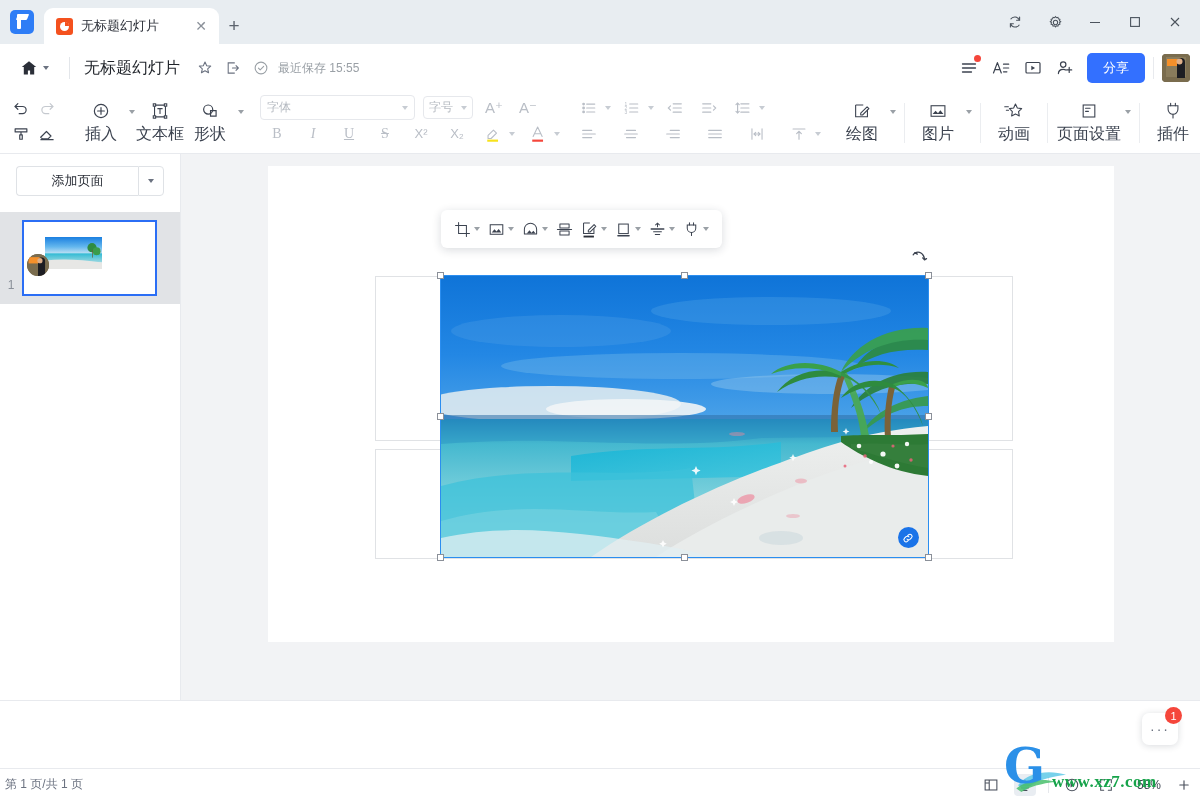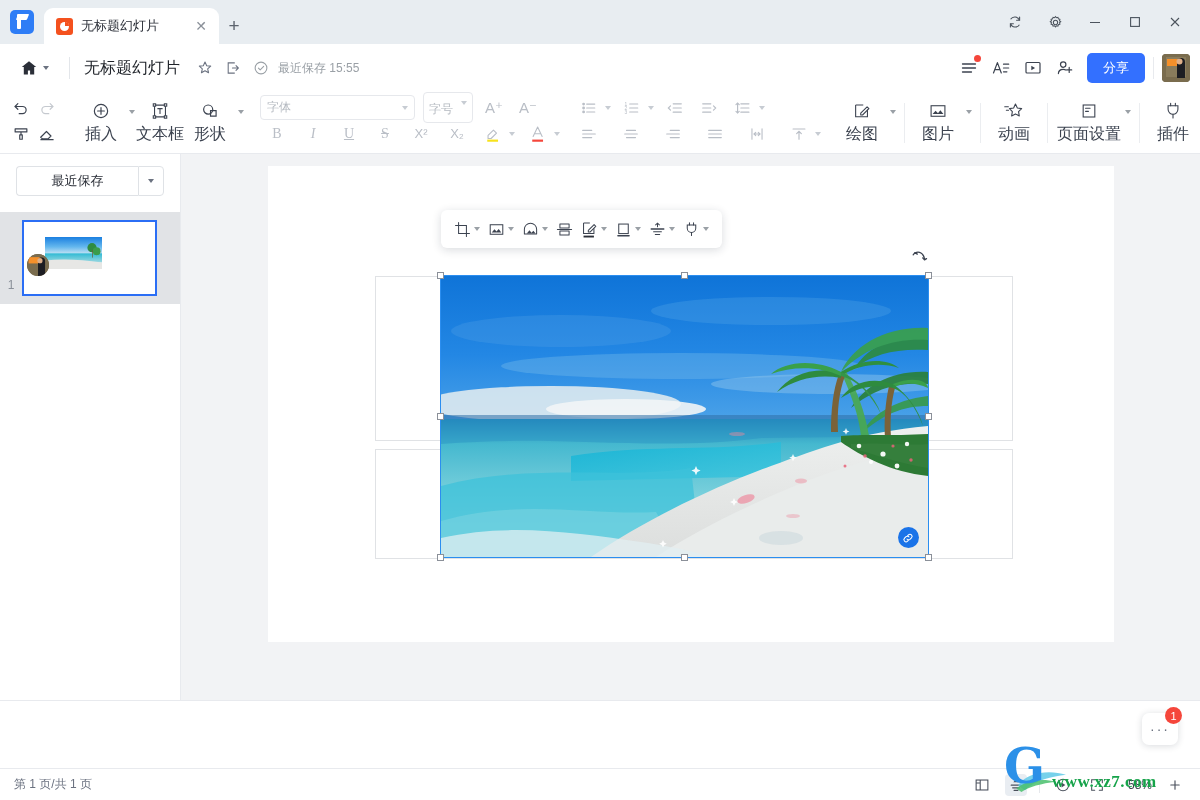--- a/index.html
+++ b/index.html
@@ -95,22 +95,22 @@
   .big-btn .lbl { font-size: 16px; color: #3c4350; }
   .big-wrap { display: flex; align-items: flex-start; }
   .dd { width: 0; height: 0; border-left: 3.5px solid transparent; border-right: 3.5px solid transparent;
     border-top: 4px solid #9aa0a6; margin-left: 3px; }
   .dd.light { border-top-color: #c7ccd3; }
   .fontbox {
     width: 155px; height: 25px; border: 1px solid #e6e8ec; border-radius: 4px; display: flex;
     align-items: center; padding: 0 6px; font-size: 12px; color: #b4b9c0; background: #fff;
   }
   .sizebox {
-    width: 50px; height: 31px; border: 1px solid #e6e8ec; border-radius: 4px; display: flex;
-    align-items: flex-start; padding: 8px 5px; font-size: 12px; color: #b4b9c0; background: #fff; margin-left: 6px;
+    width: 50px; height: 23px; border: 1px solid #e6e8ec; border-radius: 4px; display: flex;
+    align-items: center; padding: 8px 5px; font-size: 12px; color: #b4b9c0; background: #fff; margin-left: 6px;
   }
   .fontbox .dd, .sizebox .dd { margin-left: auto; }
 
   
   .body { flex: 1; display: flex; min-height: 0; position: relative; }
 
   
   .sidebar { width: 181px; background: #fff; border-right: 1px solid #e8eaee; flex: 0 0 181px;
     display: flex; flex-direction: column; }
   .addpage-row { padding: 12px 16px 10px 16px; display: flex; }
@@ -155,21 +155,21 @@
     position: absolute; right: 22px; top: 12px; width: 36px; height: 32px; background: #fff;
     border-radius: 7px; box-shadow: 0 1px 7px rgba(20,30,50,.16); display: flex; align-items: center;
     justify-content: center; color: #6b7280; letter-spacing: 2px; font-size: 14px;
   }
   .notes-badge { position: absolute; right: 18px; top: 6px; width: 17px; height: 17px; border-radius: 50%;
     background: #f5463b; color: #fff; font-size: 11px; display: flex; align-items: center; justify-content: center; }
 
   
   .statusbar {
     height: 32px; background: #fff; border-top: 1px solid #e8eaee; display: flex; align-items: center;
-    padding: 0 14px; flex: 0 0 32px; position: relative;
+    padding: 0 5px; flex: 0 0 32px; position: relative;
   }
   .status-left { font-size: 12px; color: #6b7280; }
   .status-right { margin-left: auto; display: flex; align-items: center; gap: 12px; color: #4a505c; }
   .sb-icon { width: 22px; height: 22px; display: flex; align-items: center; justify-content: center; }
   .sb-icon.active { background: #e9edf2; border-radius: 4px; }
   .sb-sep { width: 1px; height: 16px; background: #e6e8ec; }
   .zoom-lbl { font-size: 12px; color: #3c4350; min-width: 32px; text-align: right; }
 
   
   .watermark { position: absolute; right: 8px; bottom: 2px; pointer-events: none; z-index: 50;
@@ -551,21 +551,21 @@
 
       </div>
     </div>
 
   </div>
 
   <div class="body">
 
     <div class="sidebar">
       <div class="addpage-row">
-        <div class="addpage-btn">最近保存</div>
+        <div class="addpage-btn">添加页面</div>
         <div class="addpage-caret">
           <span class="caret-sm"></span>
         </div>
       </div>
       <div class="slides">
         <div class="slide-item">
           <div class="slide-num">1</div>
           <div class="thumb">
             <svg class="thumb-img" viewBox="0 0 160 90" preserveAspectRatio="none">
               <defs>

